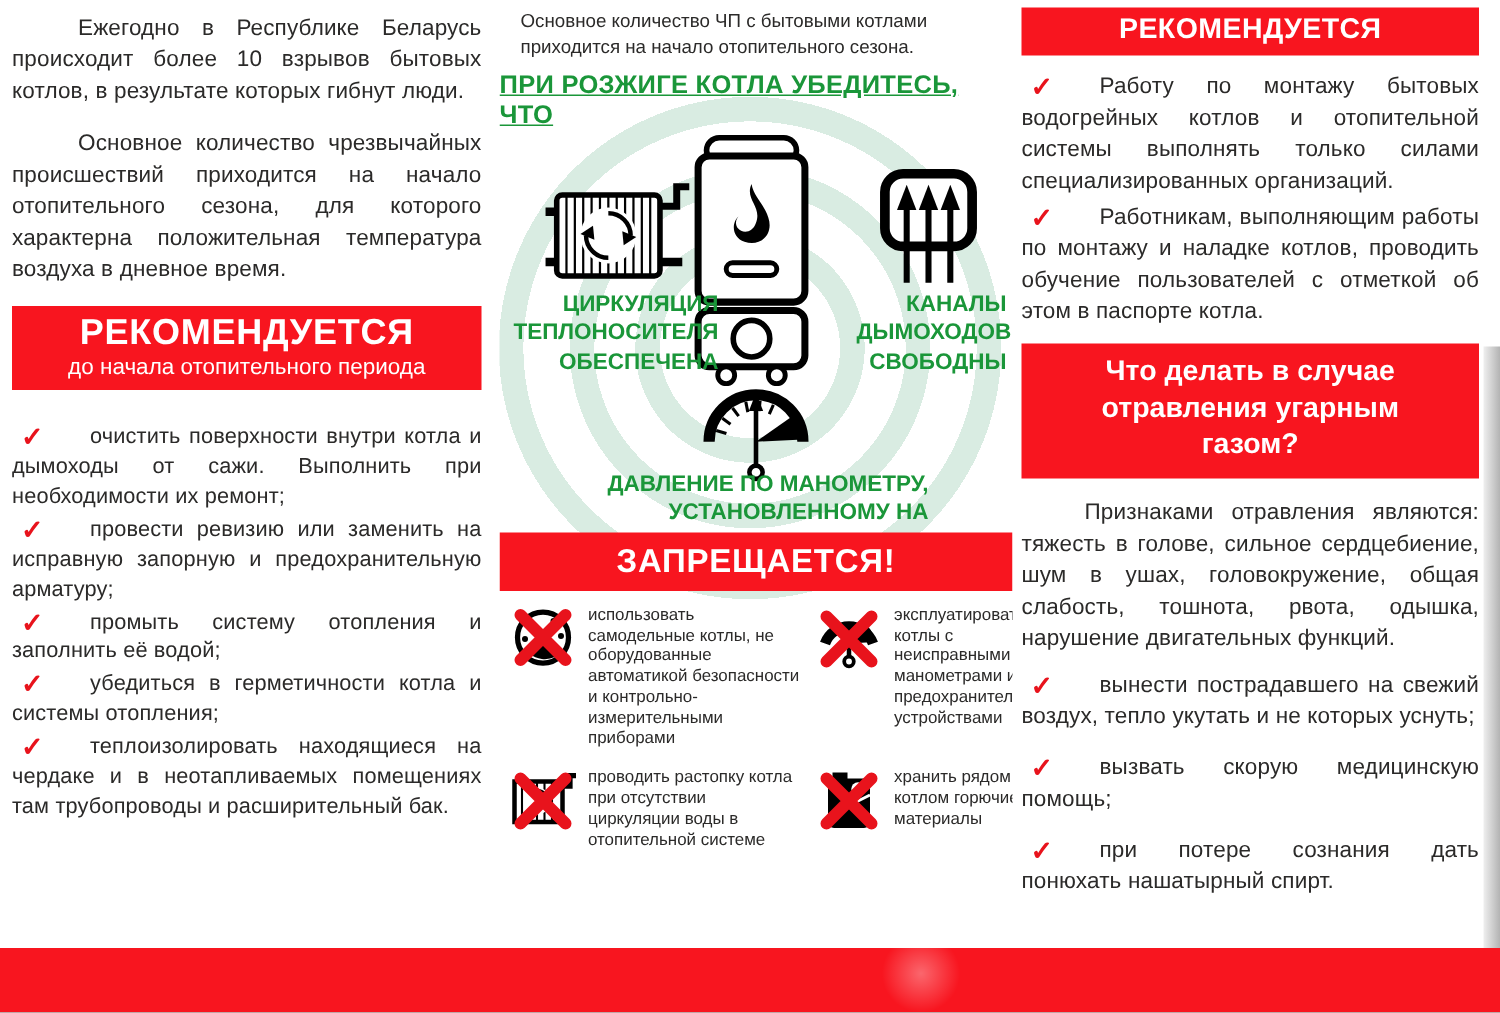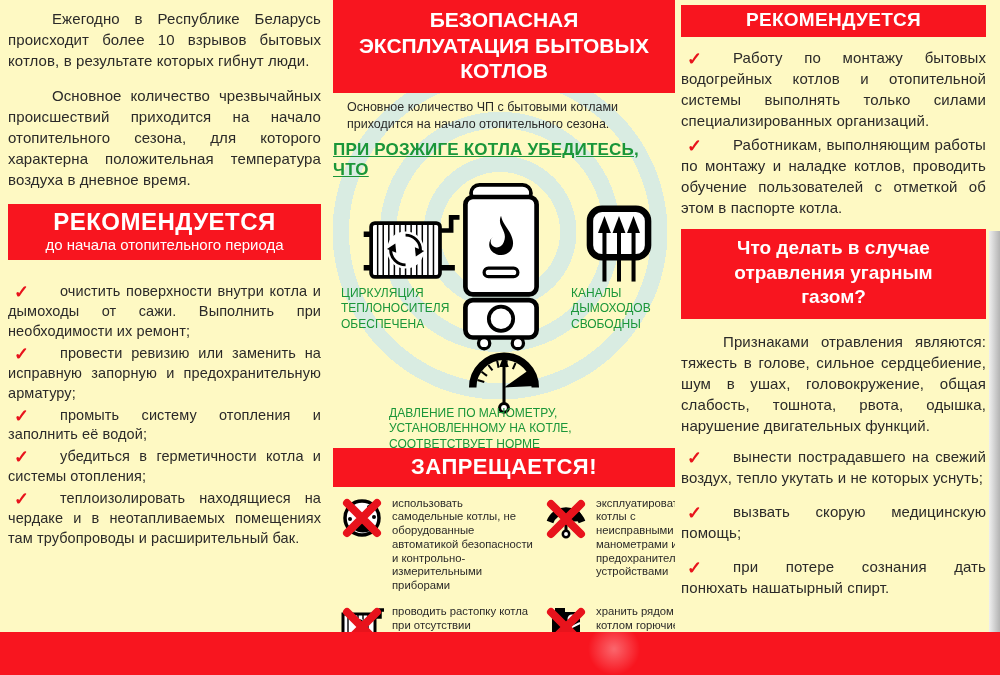--- a/index.html
+++ b/index.html
@@ -5,21 +5,21 @@
   :root{
     --red:#f8151f;
     --green:#1a9639;
     --ring:#d9ece2;
     --text:#2b2a29;
   }
   *{box-sizing:border-box;}
   html,body{margin:0;padding:0;background:#888;}
   .page{
     position:relative;width:1000px;height:675px;margin:0 auto;
-    background:#fef9c3;overflow:hidden;
+    background:#ffffff;overflow:hidden;
     font-family:"Liberation Sans", sans-serif;color:var(--text);
   }
   
   .col-left{position:absolute;left:8px;top:8px;width:313px;}
   .col-left p.para{margin:0 0 14px;font-size:15px;line-height:1.4;text-align:justify;text-indent:44px;letter-spacing:.1px;}
   .col-left p.para:nth-of-type(3){margin-bottom:24px;}
   .banner{background:var(--red);color:#fff;font-weight:bold;text-align:center;}
   .banner-left{padding:5px 4px 7px;}
   .banner-left .bt{font-size:24px;line-height:1.05;letter-spacing:.5px;}
   .banner-left .bs{font-size:15px;font-weight:normal;line-height:1.15;margin-top:2px;}
@@ -37,21 +37,21 @@
       rgba(255,255,255,0) 66% 83%, var(--ring) 83% 92%,
       rgba(255,255,255,0) 92%);}
   .center-header{background:var(--red);color:#fff;font-weight:bold;font-size:21px;line-height:1.22;padding:7px 12px 9px;min-height:60px;}
   .center-sub{margin:6px 14px 0;font-size:12.5px;line-height:1.35;}
   .ignite-title{margin-top:7px;color:var(--green);font-weight:bold;font-size:17px;letter-spacing:.2px;text-decoration:underline;}
   .illustration{position:relative;height:266px;margin-top:2px;}
   .boiler{position:absolute;left:118px;top:0;}
   .radiator{position:absolute;left:28px;top:28px;}
   .chimney{position:absolute;left:252px;top:22px;}
   .gauge{position:absolute;left:130px;top:166px;}
-  .ill-label{position:absolute;color:var(--green);font-weight:normal;font-size:12px;line-height:1.3;text-align:left;}
+  .ill-label{position:absolute;color:var(--green);font-weight:bold;font-size:15px;line-height:1.3;text-align:right;}
   .lbl-circ{left:8px;top:104px;width:138px;}
   .lbl-chim{left:238px;top:104px;width:100px;}
   .lbl-press{left:56px;top:224px;width:230px;}
   .banner-forbidden{font-size:22px;letter-spacing:.5px;padding:6px 0 7px;}
   .forbidden-grid{display:grid;grid-template-columns:196px 1fr;column-gap:8px;row-gap:10px;margin:8px 2px 0 6px;}
   .forbid-item{display:flex;gap:7px;align-items:flex-start;}
   .forbid-item svg{flex:0 0 auto;}
   .forbid-text{font-size:11.3px;line-height:1.22;padding-top:2px;}
   
   .col-right{position:absolute;left:681px;top:5px;width:305px;}
@@ -84,21 +84,20 @@
       <p class="check-item"><span class="check-icon"></span><span>очистить поверхности внутри котла и дымоходы от сажи. Выполнить при необходимости их ремонт;</span></p>
       <p class="check-item"><span class="check-icon"></span><span>провести ревизию или заменить на исправную запорную и предохранительную арматуру;</span></p>
       <p class="check-item"><span class="check-icon"></span><span>промыть систему отопления и заполнить её водой;</span></p>
       <p class="check-item"><span class="check-icon"></span><span>убедиться в герметичности котла и системы отопления;</span></p>
       <p class="check-item"><span class="check-icon"></span><span>теплоизолировать находящиеся на чердаке и в неотапливаемых помещениях там трубопроводы и расширительный бак.</span></p>
     </div>
   </section>
 
   <section class="col-center">
     <div class="rings"></div>
-    <div class="banner center-header">БЕЗОПАСНАЯ ЭКСПЛУАТАЦИЯ БЫТОВЫХ КОТЛОВ</div>
     <p class="center-sub">Основное количество ЧП с бытовыми котлами приходится на начало отопительного сезона.</p>
     <div class="ignite-title">ПРИ РОЗЖИГЕ КОТЛА УБЕДИТЕСЬ, ЧТО</div>
 
     <div class="illustration">
 
       <svg class="radiator" width="104" height="80" viewBox="0 0 110 86">
         <path d="M10 26 H2 M10 62 H2 M84 62 h16" stroke="#000" stroke-width="6" fill="none"></path>
         <path d="M84 22 h12 v-14 h9" stroke="#000" stroke-width="5" fill="none"></path>
         <rect x="10" y="14" width="74" height="58" rx="4" fill="#fff" stroke="#000" stroke-width="4"></rect>
         <path d="M17 14 V72 M23 14 V72 M29 14 V72 M35 14 V72 M41 14 V72 M47 14 V72 M53 14 V72 M59 14 V72 M65 14 V72 M71 14 V72 M77 14 V72" stroke="#000" stroke-width="1.6"></path>

